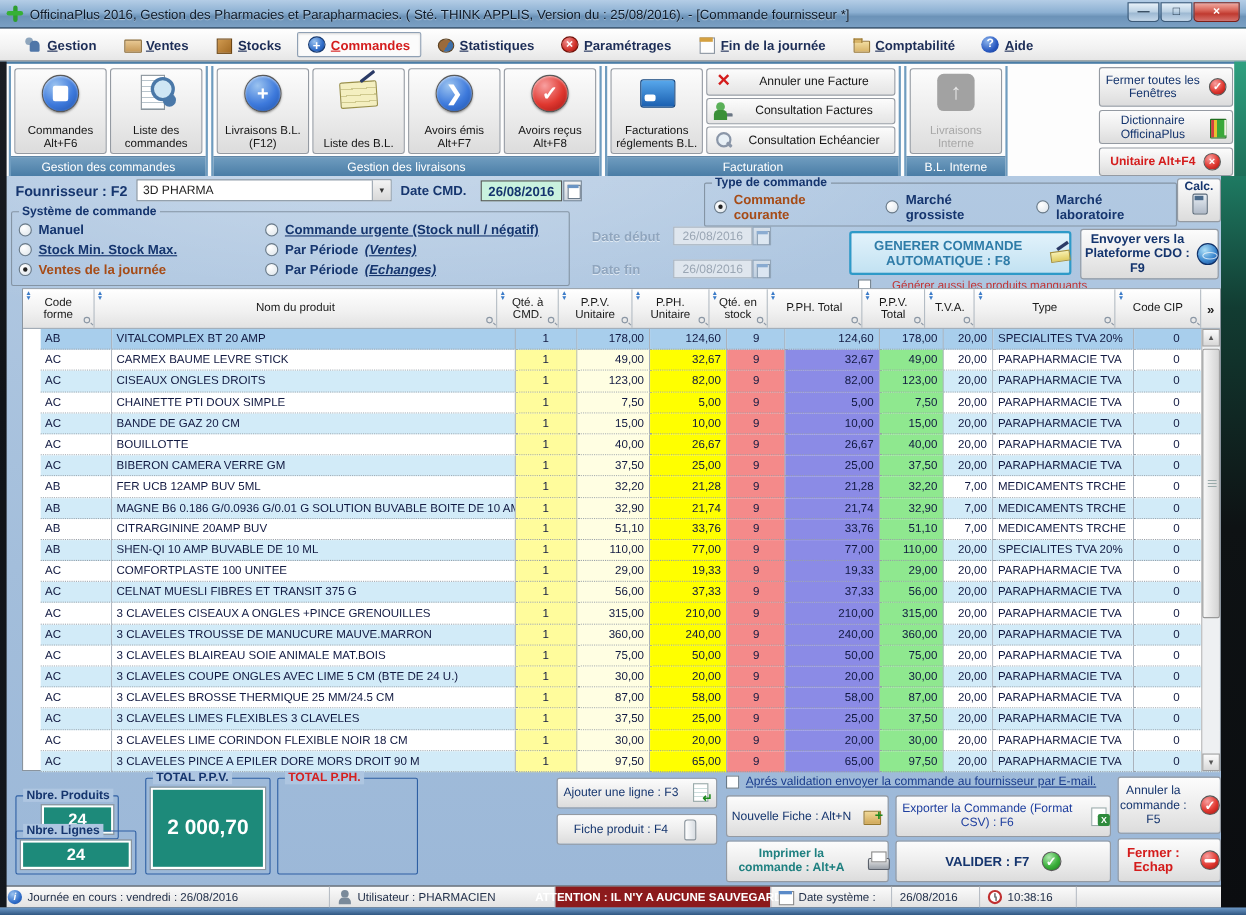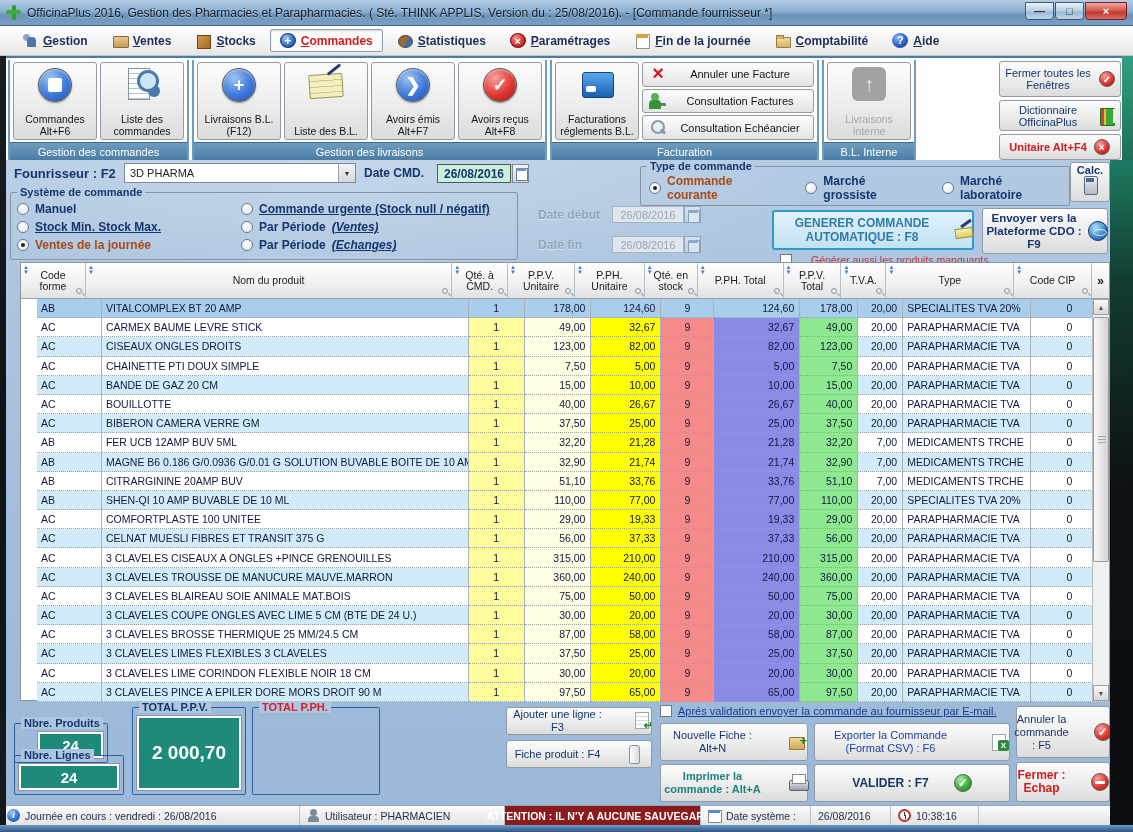--- a/index.html
+++ b/index.html
@@ -209,21 +209,21 @@
   .mini-group { position:absolute; border:1px solid #2e5fa3; border-radius:2px; padding:8px 4px 4px; }
   .mini-group .mg-lbl { position:absolute; left:6px; top:-7px; background:#aec6e1; padding:0 3px; font-size:11px; font-weight:bold; color:#15356e; white-space:nowrap; }
   .mini-group .mg-lbl.red { color:#d42020; }
   .teal-box { background:#1d8a7a; border:2px solid #fff; outline:1px solid #8a949e; color:#fff; font-weight:bold;
     display:flex; align-items:center; justify-content:center; }
   .g-prod { left:14px; top:20px; width:94px; height:40px;padding-left:23px; } .g-prod .teal-box { height:26px; font-size:15px; }
   .g-lign { left:14px; top:52px; width:110px; height:40px; } .g-lign .teal-box { height:26px; font-size:15px; }
   .g-ppv { left:132px; top:4px; width:114px; height:88px; } .g-ppv .teal-box { height:74px; font-size:19px; }
   .g-pph { left:252px; top:4px; width:128px; height:88px; } .g-pph .teal-box { height:74px; font-size:22px; }
   .fbtn { position:absolute; background:linear-gradient(180deg,#fcfcfc 0%,#ececec 55%,#dcdcdc 100%); border:1px solid #949aa2;
-    border-radius:3px; display:flex; align-items:center; justify-content:center; gap:25px; cursor:pointer; font-size:11px; color:#15356e; }
+    border-radius:3px; display:flex; align-items:center; justify-content:center; gap:11px; cursor:pointer; font-size:11px; color:#15356e; }
   .fbtn .bt { text-align:center; line-height:13px; }
   .b-add  { left:506px; top:4px;  width:146px; height:28px; }
   .b-fiche{ left:506px; top:37px; width:146px; height:28px; }
   .b-supp { left:506px; top:70px; width:146px; height:28px; }
   .email-check { position:absolute; left:660px; top:2px; display:flex; align-items:center; gap:6px; cursor:pointer; }
   .email-check .t { font-size:11px; color:#1a3c8c; text-decoration:underline; }
   .b-new  { left:660px; top:20px; width:148px; height:38px; }
   .b-exp  { left:814px; top:20px; width:196px; height:38px; } .b-exp .bt { color:#2040a0; }
   .b-imp  { left:660px; top:61px; width:148px; height:38px; } .b-imp .bt { color:#1f8080; font-weight:bold; }
   .b-val  { left:814px; top:61px; width:196px; height:38px; } .b-val .bt { font-weight:bold; font-size:12px; }

